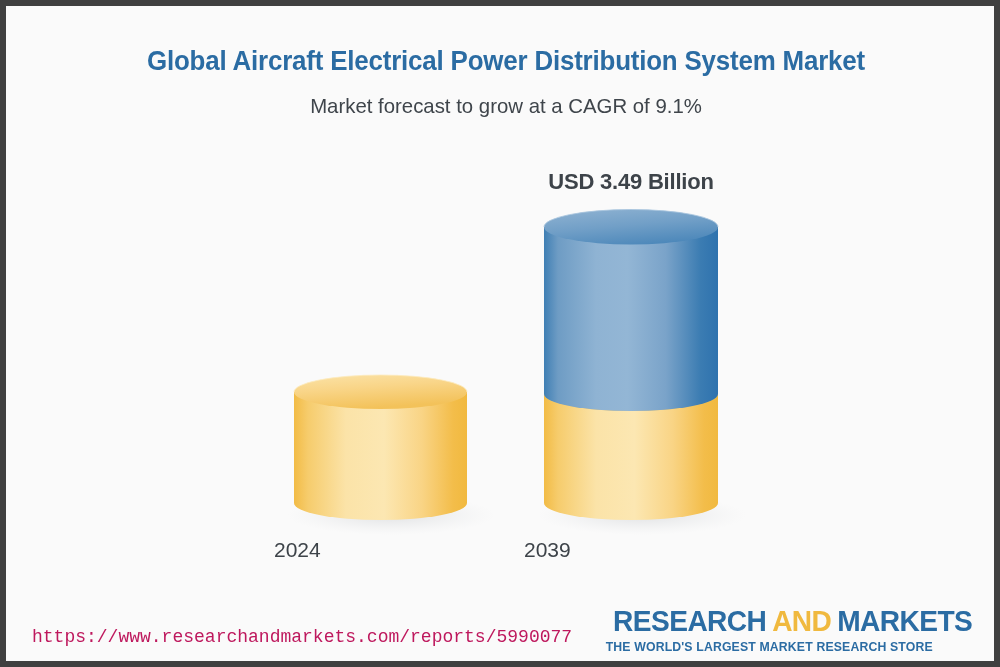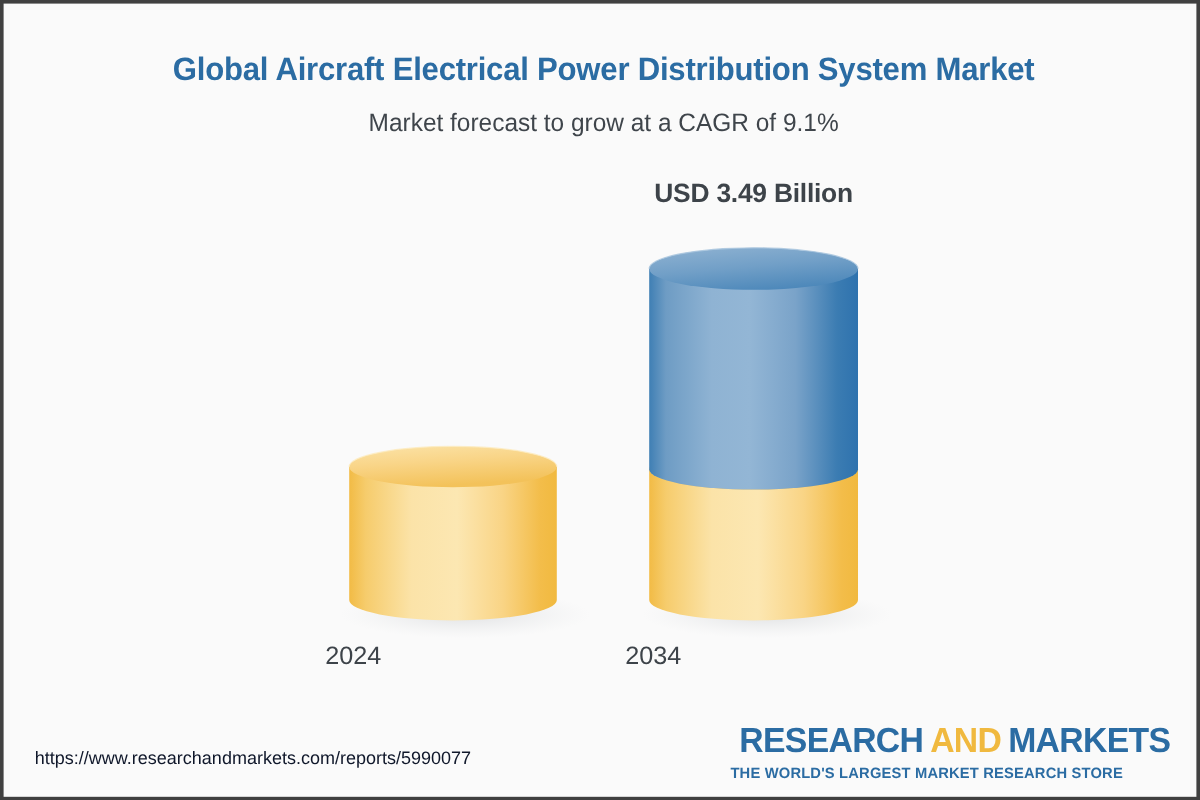--- a/index.html
+++ b/index.html
@@ -10,21 +10,21 @@
   body {
     font-family: "Liberation Sans", sans-serif;
   }
 
   .canvas {
     position: relative;
     width: 1000px;
     height: 667px;
     background: #fafafa;
     box-sizing: border-box;
-    border: 3px solid #404040;
+    border: 6px solid #404040;
     overflow: hidden;
   }
 
   
   .chart-title {
     position: absolute;
     left: 0;
     top: 40px;
     width: 1000px;
     text-align: center;
@@ -62,42 +62,42 @@
   .value-label {
     position: absolute;
     text-align: center;
     font-size: 22px;
     font-weight: bold;
     color: #3d4349;
     white-space: nowrap;
     letter-spacing: -0.2px;
   }
   .value-label.v2024 { left: 268px; top: 328px; width: 214px; }
-  .value-label.v2034 { left: 518px; top: 145px; width: 214px; text-align: center; }
+  .value-label.v2034 { left: 518px; top: 163px; width: 214px; text-align: center; }
 
   .cat-label {
     position: absolute;
     font-size: 21px;
     font-weight: normal;
     color: #3d4349;
     white-space: nowrap;
   }
   .cat-label.c2024 { left: 268px; top: 532px; width: 214px; }
   .cat-label.c2034 { left: 518px; top: 532px; width: 214px; }
 
   .cyl-svg { position: absolute; left: 0; top: 0; }
 
   
   .footer-url {
     position: absolute;
     left: 26px;
     top: 621px;
-    font-size: 15px;
-    color: #0f172a;
-    font-family: Liberation Sans, sans-serif;
+    font-size: 18px;
+    color: #be185d;
+    font-family: Liberation Mono, monospace;
     white-space: nowrap;
   }
   .logo {
     position: absolute;
     right: 22px;
     top: 601px;
     line-height: 1;
   }
   .logo-main {
     font-size: 29px;
@@ -200,21 +200,21 @@
 
         <path d="M538,221 A87,17.5 0 0 1 712,221" fill="none" stroke="#a9c6de" stroke-width="1" opacity="0.85"></path>
       </g>
     </svg>
 
 
     <div class="value-label v2034">USD 3.49 Billion</div>
 
     <div class="cat-label c2024">2024</div>
 
-    <div class="cat-label c2034">2034</div>
+    <div class="cat-label c2034">2039</div>
 
   </div>
 
   <div class="footer-url">https://www.researchandmarkets.com/reports/5990077</div>
 
   <div class="logo">
     <div class="logo-main"><span class="lm-blue">RESEARCH</span><span class="lm-gold" style="margin: 0px 6px;">AND</span><span class="lm-blue">MARKETS</span></div>
     <div class="logo-tag">THE WORLD'S LARGEST MARKET RESEARCH STORE</div>
   </div>
 

